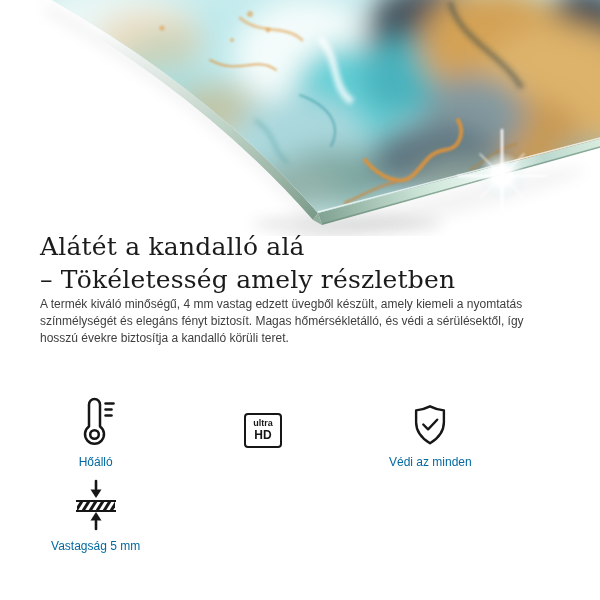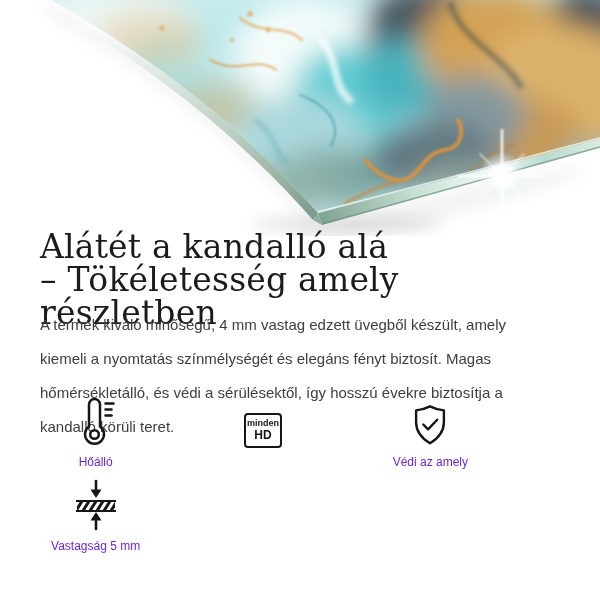--- a/index.html
+++ b/index.html
@@ -1,29 +1,29 @@
 <!DOCTYPE html>
 <html><head>
 <meta charset="utf-8">
 <style>
   html,body{margin:0;padding:0;background:#ffffff;}
   .page{position:relative;width:600px;height:600px;background:#ffffff;overflow:hidden;
         font-family:"Liberation Sans",sans-serif;}
   .hero{position:absolute;left:0;top:0;width:600px;height:236px;}
   .title{position:absolute;left:40px;top:230px;margin:0;width:520px;
          font-family:"DejaVu Serif",serif;font-weight:400;color:#1b1b1b;
-         font-size:33px;line-height:33px;letter-spacing:.2px;}
+         font-size:25px;line-height:33px;letter-spacing:.2px;}
   .title .t-line{display:block;}
-  .desc{position:absolute;left:40px;top:308px;margin:0;width:508px;
-        font-size:15px;line-height:34px;color:#3e3e3e;}
+  .desc{position:absolute;left:40px;top:296px;margin:0;width:508px;
+        font-size:12px;line-height:17px;color:#3e3e3e;}
   .features{position:absolute;left:12px;top:392px;width:502px;
             display:grid;grid-template-columns:repeat(3,1fr);grid-template-rows:84px 84px;}
   .feature{display:flex;flex-direction:column;align-items:center;}
   .icon-wrap{height:56px;display:flex;align-items:flex-end;justify-content:center;}
-  .f-label{margin-top:7px;font-size:12px;color:#6d28d9;white-space:nowrap;}
+  .f-label{margin-top:7px;font-size:12px;color:#0369a1;white-space:nowrap;}
   .uhd-box{width:34px;height:31px;border:2.6px solid #161616;border-radius:4px;
            display:flex;flex-direction:column;align-items:center;justify-content:center;
            color:#161616;font-weight:bold;}
   .uhd-top{font-size:9px;line-height:9px;letter-spacing:0px;}
   .uhd-bottom{font-size:12px;line-height:14px;letter-spacing:0px;}
   svg .stk{fill:none;stroke:#161616;stroke-width:2.5;}
 </style>
 </head>
 <body>
 
@@ -166,34 +166,34 @@
               <path d="M31.5 21.5 h6"></path>
           </g>
         </svg>
       </div>
       <div class="f-label">Hőálló</div>
     </div>
 
     <div class="feature">
       <div class="icon-wrap">
         <div class="uhd-box">
-          <span class="uhd-top">minden</span>
+          <span class="uhd-top">ultra</span>
           <span class="uhd-bottom">HD</span>
         </div>
       </div>
     </div>
 
     <div class="feature">
       <div class="icon-wrap">
         <svg width="46" height="46" viewBox="0 0 48 48">
           <path class="stk" stroke-width="2.6" stroke-linejoin="round" d="M24 4.5 C28.5 6.8 33 8 38.5 8.8 V21 C38.5 31 33 37.5 24 43 C15 37.5 9.5 31 9.5 21 V8.8 C15 8 19.5 6.8 24 4.5 Z"></path>
           <path class="stk" stroke-width="2.8" stroke-linecap="round" stroke-linejoin="round" d="M17 23.5 L22 28.5 L31.5 18.5"></path>
         </svg>
       </div>
-      <div class="f-label">Védi az amely</div>
+      <div class="f-label">Védi az minden</div>
     </div>
 
 
 
     <div class="feature">
       <div class="icon-wrap">
         <svg width="48" height="54" viewBox="0 0 48 54">
           <defs>
               <clipPath id="barClip">
                 <rect x="5" y="23.5" width="38" height="9"></rect>

